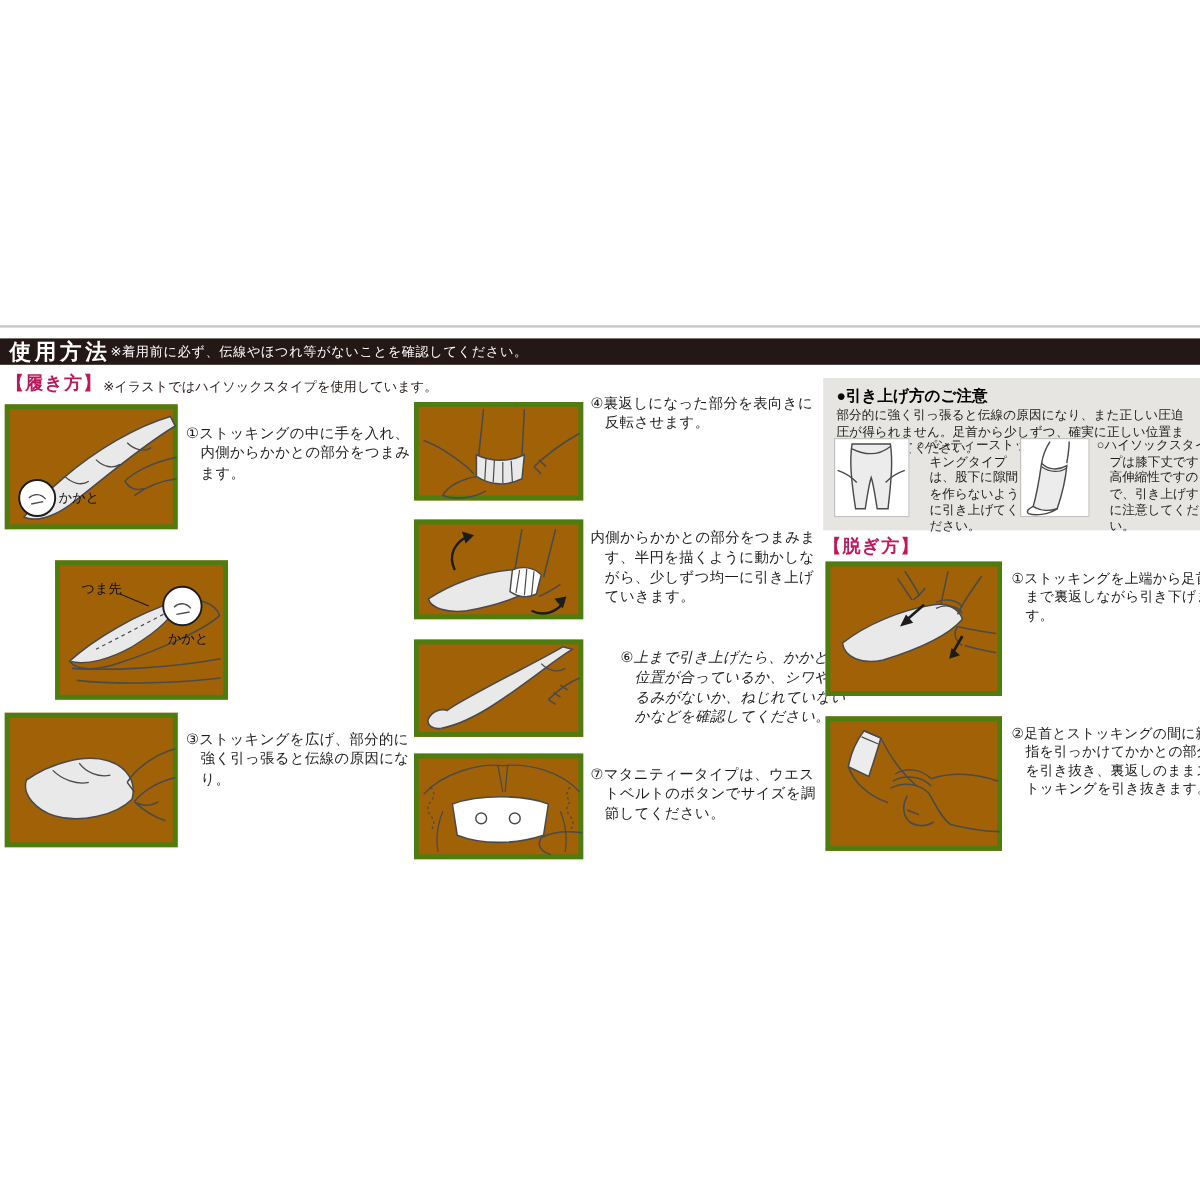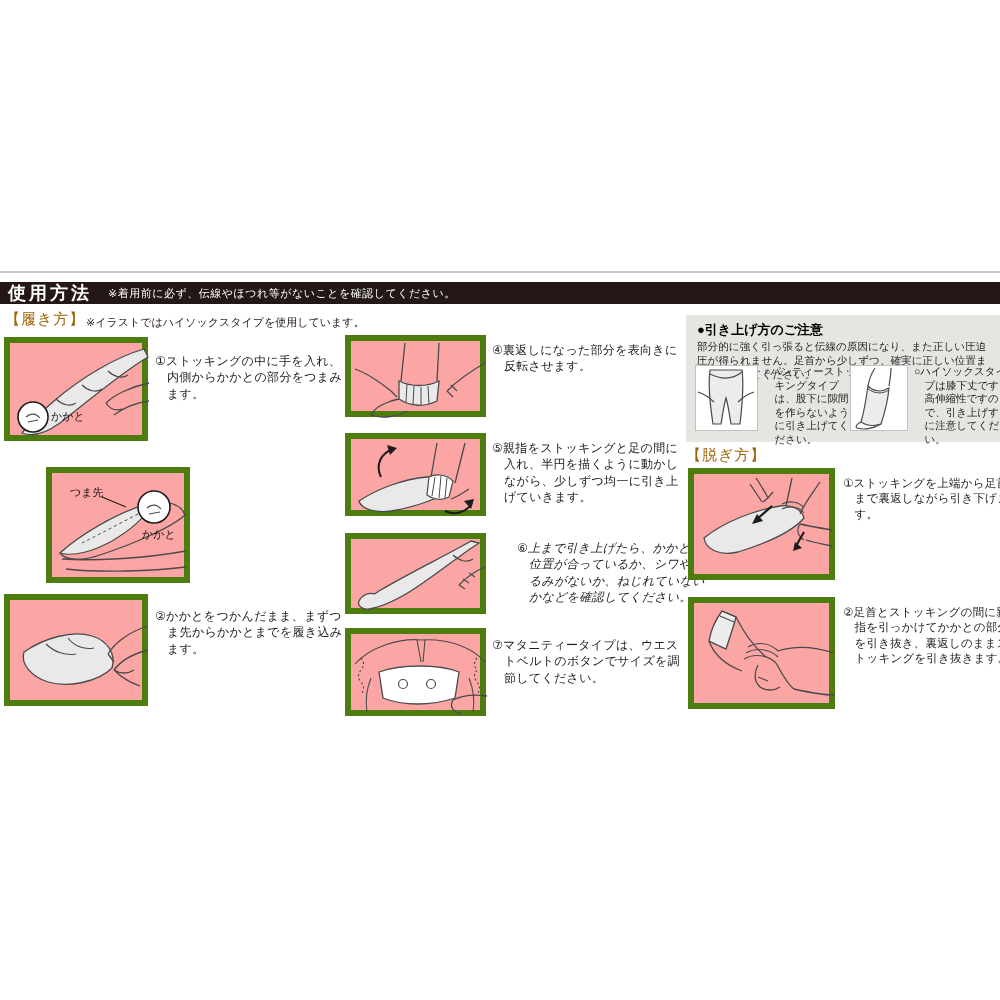--- a/index.html
+++ b/index.html
@@ -2,24 +2,24 @@
 <html><head>
 <meta charset="utf-8">
 <style>
   html,body{margin:0;padding:0;background:#ffffff;}
   body{width:1000px;height:1000px;font-family:"Liberation Sans","DejaVu Sans",sans-serif;color:#1c1c1c;}
   .page{position:relative;width:1000px;height:922px;background:#fff;overflow:hidden;}
   .abs{position:absolute;}
   .top-divider{position:absolute;left:0;top:271px;width:1000px;height:2px;background:#c9c9c9;}
   .usage-bar{position:absolute;left:0;top:282px;width:1000px;height:22px;background:#231815;display:flex;align-items:center;}
   .usage-title{color:#fff;font-weight:bold;font-size:18px;letter-spacing:3px;margin-left:8px;line-height:22px;}
-  .usage-note{color:#fff;font-size:11px;margin-left:16px;letter-spacing:0.5px;}
-  .section-heading{font-size:15px;font-weight:normal;color:#a16207;letter-spacing:1px;}
+  .usage-note{color:#fff;font-size:11px;letter-spacing:0.5px;}
+  .section-heading{font-size:15px;font-weight:bold;color:#be185d;letter-spacing:1px;}
   .section-note{font-size:11px;color:#231815;}
-  .illo-box{position:absolute;border:6px solid #4d7c0f;background:#fca5a5;box-sizing:border-box;}
+  .illo-box{position:absolute;border:4px solid #4d7c0f;background:#a16207;box-sizing:border-box;}
   .step-text{position:absolute;font-size:12px;line-height:16.4px;letter-spacing:0.3px;padding-left:1em;text-indent:-1em;color:#1c1c1c;}
   .small-step-text{position:absolute;font-size:11.5px;line-height:15.6px;letter-spacing:0.2px;padding-left:1em;text-indent:-1em;color:#1c1c1c;}
   .note-box{position:absolute;left:686px;top:315px;width:314px;height:127px;background:#e6e5e2;box-sizing:border-box;}
   .note-heading{position:absolute;left:11px;top:6px;font-size:13px;font-weight:bold;color:#000000;}
   .note-body{position:absolute;left:11px;top:24px;width:296px;font-size:10.5px;line-height:14px;letter-spacing:0.1px;color:#1c1c1c;}
   .note-illo{position:absolute;background:#fff;border:1px solid #c2c2c0;box-sizing:border-box;}
   .note-caption{position:absolute;font-size:10.5px;line-height:13.6px;padding-left:1em;text-indent:-1em;color:#1c1c1c;}
   .illo-label{position:absolute;font-size:11px;color:#111;white-space:nowrap;}
   svg{display:block;}
 </style>
@@ -64,47 +64,47 @@
     <span class="illo-label" style="left:90px;top:54px;">かかと</span>
   </div>
 
   <div class="illo-box" style="left:4px;top:594px;width:144px;height:112px;">
     <svg width="140" height="108" viewBox="0 0 140 108">
       <path d="M14,52 C34,38 62,30 82,36 C98,41 106,54 102,68 C88,82 58,88 38,82 C22,77 10,64 14,52 Z" fill="#e9e9e9" stroke="#4a4a4a" stroke-width="1.3"></path>
       <path d="M36,44 C44,52 56,56 66,54 M58,38 C64,46 74,50 84,48" fill="none" stroke="#4a4a4a" stroke-width="1.1"></path>
       <path d="M138,26 C118,32 104,44 98,54 M138,50 C122,54 110,62 104,70 M98,54 L104,62 M104,70 C110,74 118,74 124,70 M130,86 C118,82 110,76 104,70" fill="none" stroke="#4a4a4a" stroke-width="1.3"></path>
     </svg>
   </div>
-  <p class="step-text" style="left:155px;top:596px;width:180px;">②かかとをつかんだまま、まずつま先からかかとまでを履き込みます。</p>
+  <p class="step-text" style="left:155px;top:596px;width:180px;">③ストッキングを広げ、部分的に強く引っ張ると伝線の原因になり。</p>
 
   <div class="illo-box" style="left:345px;top:335px;width:141px;height:82px;">
     <svg width="137" height="78" viewBox="0 0 137 78">
       <path d="M54,2 L50,40 M88,2 L86,40" fill="none" stroke="#4a4a4a" stroke-width="1.3"></path>
       <path d="M48,40 C60,46 76,46 88,40 L86,60 C74,66 60,66 48,58 Z" fill="#e9e9e9" stroke="#4a4a4a" stroke-width="1.3"></path>
       <path d="M56,43 L55,61 M63,45 L62,63 M70,46 L70,64 M77,45 L78,63" fill="none" stroke="#4a4a4a" stroke-width="1"></path>
       <path d="M48,58 C36,60 24,66 20,74 C30,78 46,76 56,70" fill="none" stroke="#4a4a4a" stroke-width="1.3"></path>
       <path d="M4,28 C16,32 30,42 40,50 M40,50 L46,56 M134,22 C120,30 106,40 96,50 M96,50 L102,56 M100,44 L106,50" fill="none" stroke="#4a4a4a" stroke-width="1.3"></path>
     </svg>
   </div>
-  <p class="step-text" style="left:492px;top:330px;width:178px;">④裏返しになった部分を表向きに反転させます。</p>
+  <p class="step-text" style="left:492px;top:316px;width:178px;">④裏返しになった部分を表向きに反転させます。</p>
 
   <div class="illo-box" style="left:345px;top:433px;width:141px;height:83px;">
     <svg width="137" height="79" viewBox="0 0 137 79">
       <path d="M8,62 C26,50 52,40 76,38 C88,37 98,42 100,50 C88,60 64,68 40,72 C24,74 10,70 8,62 Z" fill="#e9e9e9" stroke="#4a4a4a" stroke-width="1.3"></path>
       <path d="M86,4 L80,38 M114,4 L104,44" fill="none" stroke="#4a4a4a" stroke-width="1.3"></path>
       <path d="M78,38 C86,34 96,36 102,42 L98,58 C90,62 82,60 76,56 Z" fill="#ffffff" stroke="#4a4a4a" stroke-width="1.2"></path>
       <path d="M84,38 L81,57 M90,37 L88,59 M96,39 L94,59" fill="none" stroke="#4a4a4a" stroke-width="1"></path>
       <path d="M118,50 C112,54 106,58 100,60" fill="none" stroke="#4a4a4a" stroke-width="1.3"></path>
       <path d="M30,38 C24,26 30,14 42,10" fill="none" stroke="#1c1c1c" stroke-width="2"></path>
       <polygon points="46,9 36,6 39,16" fill="#1c1c1c"></polygon>
       <path d="M94,72 C104,77 116,73 121,64" fill="none" stroke="#1c1c1c" stroke-width="2"></path>
       <polygon points="123,60 113,62 120,70" fill="#1c1c1c"></polygon>
     </svg>
   </div>
-  <p class="step-text" style="left:492px;top:428px;width:178px;">⑤親指をストッキングと足の間に入れ、半円を描くように動かしながら、少しずつ均一に引き上げていきます。</p>
+  <p class="step-text" style="left:492px;top:428px;width:178px;">内側からかかとの部分をつまみます、半円を描くように動かしながら、少しずつ均一に引き上げていきます。</p>
 
   <div class="illo-box" style="left:345px;top:533px;width:141px;height:81px;">
     <svg width="137" height="77" viewBox="0 0 137 77">
       <path d="M128,4 C112,14 90,32 66,48 C48,60 30,68 18,70 C14,66 18,58 28,52 C58,34 96,16 120,2 Z" fill="#e9e9e9" stroke="#4a4a4a" stroke-width="1.3"></path>
       <path d="M18,70 C12,71 6,67 8,62 C11,56 18,53 24,55" fill="#e9e9e9" stroke="#4a4a4a" stroke-width="1.3"></path>
       <path d="M102,16 C108,22 116,24 122,20" fill="none" stroke="#4a4a4a" stroke-width="1.1"></path>
       <path d="M134,28 C124,32 114,40 108,46 M108,46 L114,50 M112,40 L118,44 M118,34 L124,38" fill="none" stroke="#4a4a4a" stroke-width="1.3"></path>
     </svg>
   </div>
   <p class="step-text" style="left:517px;top:528px;width:178px;font-style:italic;">⑥上まで引き上げたら、かかとの位置が合っているか、シワやたるみがないか、ねじれていないかなどを確認してください。</p>

